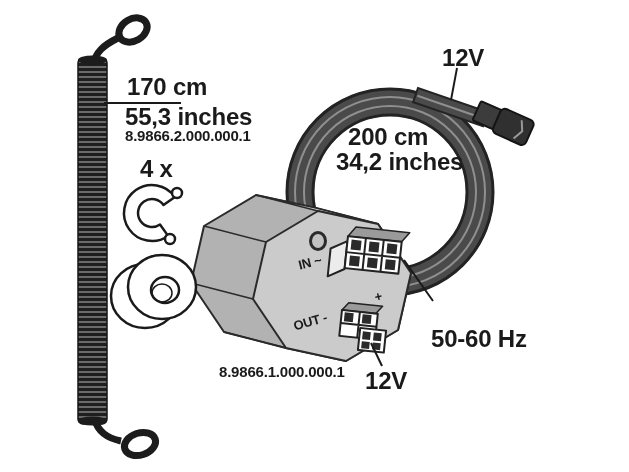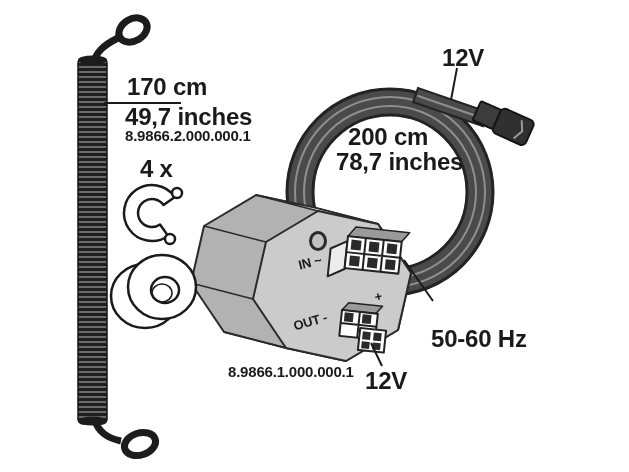--- a/index.html
+++ b/index.html
@@ -111,29 +111,29 @@
 
     <g stroke="#1a1a1a" stroke-width="2">
       <line x1="104" y1="103" x2="181" y2="103"></line>
       <line x1="457" y1="68" x2="451" y2="100"></line>
       <line x1="404" y1="260" x2="433" y2="301"></line>
       <line x1="371" y1="343" x2="382" y2="366"></line>
     </g>
   </svg>
 
   <div class="lbl" style="left:127px;top:74px;">170 cm</div>
-  <div class="lbl" style="left:125px;top:104px;">49,7 inches</div>
+  <div class="lbl" style="left:125px;top:104px;">55,3 inches</div>
   <div class="lbl small" style="left:125px;top:128px;">8.9866.2.000.000.1</div>
   <div class="lbl" style="left:140px;top:156px;">4 x</div>
 
   <div class="lbl" style="left:442px;top:45px;">12V</div>
   <div class="lbl" style="left:348px;top:124px;">200 cm</div>
-  <div class="lbl" style="left:336px;top:149px;">78,7 inches</div>
+  <div class="lbl" style="left:336px;top:149px;">34,2 inches</div>
 
   <div class="lbl tiny rot" style="left:297px;top:259px;transform:rotate(-14deg);">IN ~</div>
   <div class="lbl tiny rot" style="left:292px;top:320px;transform:rotate(-16deg);">OUT -</div>
   <div class="lbl tiny rot" style="left:373px;top:291px;transform:rotate(-14deg);">+</div>
 
   <div class="lbl" style="left:431px;top:326px;">50-60 Hz</div>
-  <div class="lbl small" style="left:228px;top:364px;">8.9866.1.000.000.1</div>
+  <div class="lbl small" style="left:219px;top:364px;">8.9866.1.000.000.1</div>
   <div class="lbl" style="left:365px;top:368px;">12V</div>
 
 </div>
 
 </body></html>

